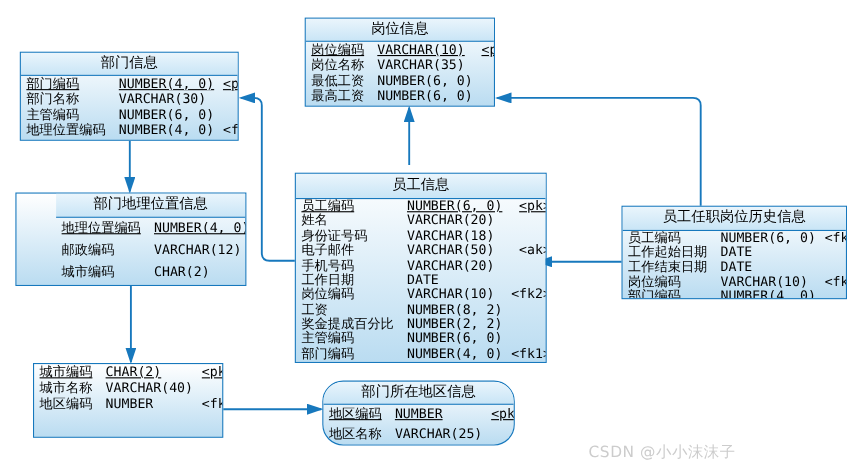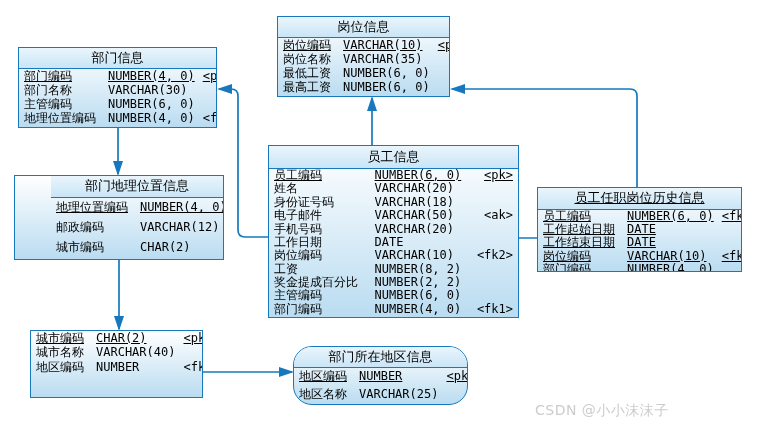--- a/index.html
+++ b/index.html
@@ -134,21 +134,21 @@
             <span class="c-type">VARCHAR(12)</span>
             <span class="c-key"></span>
           </div>
           <div class="er-row">
             <span class="c-name">城市编码</span>
             <span class="c-type">CHAR(2)</span>
             <span class="c-key">&lt;fk&gt;</span>
           </div>
         </div>
       </div>
-      <div class="er-table" style="left: 268px; top: 145px; width: 251px; height: 173px; border-color: rgb(23, 120, 189); background: linear-gradient(rgb(255, 255, 255) 0%, rgb(186, 220, 241) 100%);">
+      <div class="er-table" style="left: 268px; top: 157px; width: 229px; height: 173px; border-color: rgb(23, 120, 189); background: linear-gradient(rgb(255, 255, 255) 0%, rgb(186, 220, 241) 100%);">
         <div class="er-header" style="line-height: 21px; height: 22px; border-bottom-color: rgb(23, 120, 189); background: linear-gradient(rgb(234, 245, 252) 0%, rgb(201, 229, 246) 100%);">员工信息</div>
         <div class="er-body" style="height: 147px;">
           <div class="er-row pk">
             <span class="c-name">员工编码</span>
             <span class="c-type">NUMBER(6, 0)</span>
             <span class="c-key">&lt;pk&gt;</span>
           </div>
           <div class="er-row">
             <span class="c-name">姓名</span>
             <span class="c-type">VARCHAR(20)</span>
@@ -194,21 +194,21 @@
             <span class="c-type">NUMBER(6, 0)</span>
             <span class="c-key"></span>
           </div>
           <div class="er-row">
             <span class="c-name">部门编码</span>
             <span class="c-type">NUMBER(4, 0)</span>
             <span class="c-key">&lt;fk1&gt;</span>
           </div>
         </div>
       </div>
-      <div class="er-table" style="left: 537px; top: 187px; width: 205px; height: 85px; border-color: rgb(23, 120, 189); background: linear-gradient(rgb(255, 255, 255) 0%, rgb(186, 220, 241) 100%); text-decoration: underline;">
+      <div class="er-table" style="left: 565px; top: 187px; width: 205px; height: 85px; border-color: rgb(23, 120, 189); background: linear-gradient(rgb(255, 255, 255) 0%, rgb(186, 220, 241) 100%);">
         <div class="er-header" style="line-height: 20px; height: 21px; border-bottom-color: rgb(23, 120, 189); background: linear-gradient(rgb(234, 245, 252) 0%, rgb(201, 229, 246) 100%);">员工任职岗位历史信息</div>
         <div class="er-body" style="height: 60px;">
           <div class="er-row">
             <span class="c-name">员工编码</span>
             <span class="c-type">NUMBER(6, 0)</span>
             <span class="c-key">&lt;fk1&gt;</span>
           </div>
           <div class="er-row">
             <span class="c-name">工作起始日期</span>
             <span class="c-type">DATE</span>

